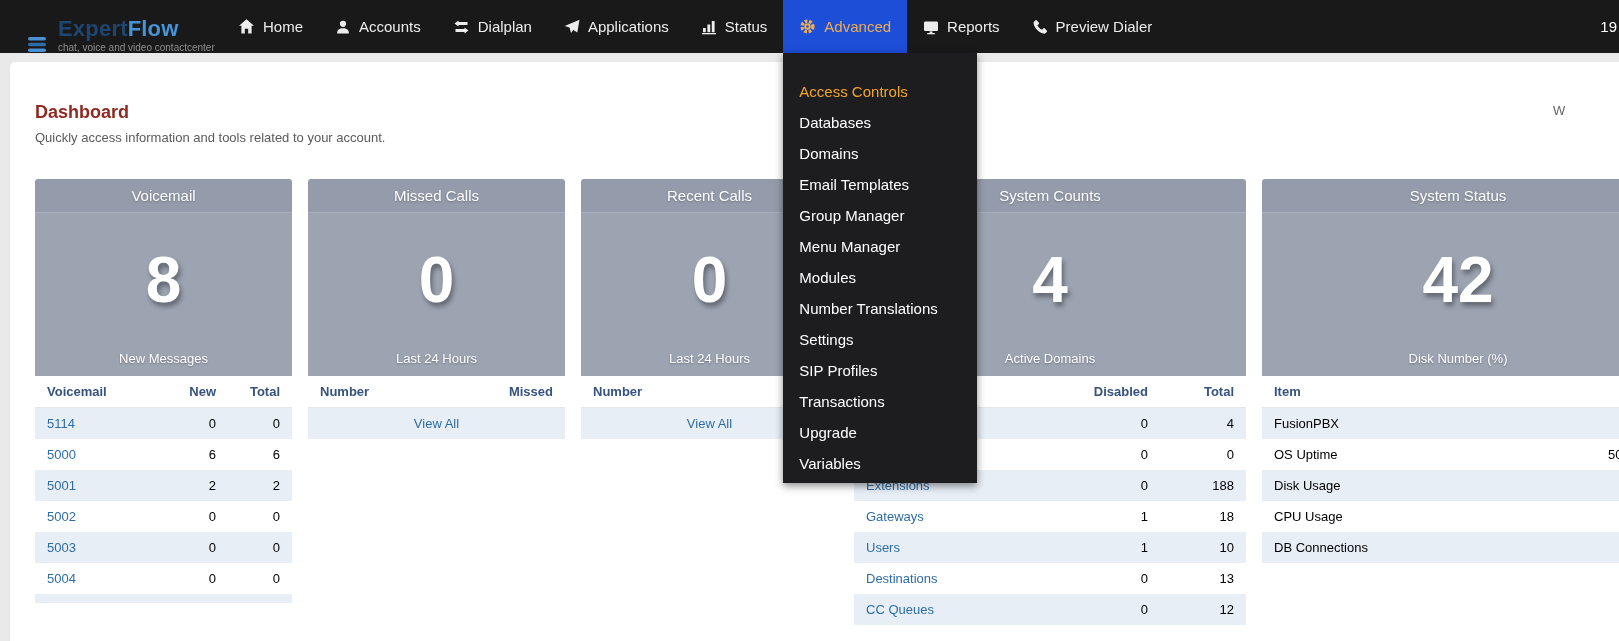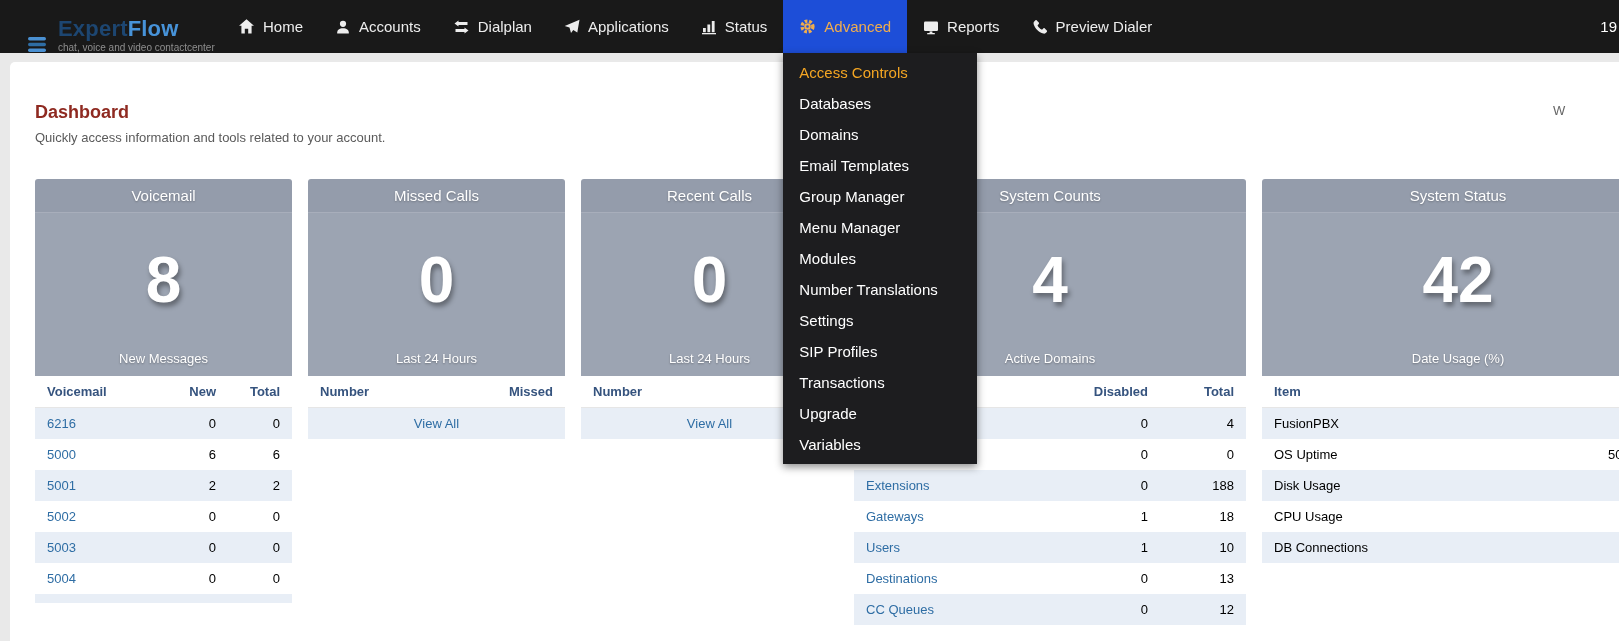--- a/index.html
+++ b/index.html
@@ -39,21 +39,21 @@
   
   .dropdown {
     position:absolute; top:53px; left:0; width:194px;
     background:#1d1d1f; padding:4px 0; z-index:200;
     box-shadow:0 3px 8px rgba(0,0,0,0.45);
     list-style:none;
   }
   .dropdown-item {
     padding:7px 16px; font-size:15px; color:#ffffff; white-space:nowrap; cursor:pointer;
   }
-  .dropdown-item.active { color:#f5a623; }
+  .dropdown-item.active { color:#f5a623;margin-top:19px; }
 
   
   .main-panel {
     position:absolute; top:62px; left:10px; right:0; bottom:0;
     background:#ffffff; border-top-left-radius:5px; overflow:hidden;
   }
   .page-header { padding:40px 0 0 25px; }
   .page-title { color:#8f2a21; font-size:18px; font-weight:bold; }
   .page-subtitle { color:#5a5a5a; font-size:13px; margin-top:7px; }
   .welcome { position:absolute; top:41px; left:1543px; color:#666; font-size:13px; white-space:nowrap; }
@@ -216,21 +216,21 @@
         <table>
           <thead>
             <tr>
               <th>Voicemail</th>
               <th class="right" style="width: 56px;">New</th>
               <th class="right" style="width: 64px;">Total</th>
             </tr>
           </thead>
           <tbody>
             <tr>
-              <td><a class="cell-link">6216</a></td>
+              <td><a class="cell-link">5114</a></td>
               <td class="right">0</td>
               <td class="right">0</td>
             </tr>
             <tr>
               <td><a class="cell-link">5000</a></td>
               <td class="right">6</td>
               <td class="right">6</td>
             </tr>
             <tr>
               <td><a class="cell-link">5001</a></td>
@@ -348,21 +348,21 @@
               <td class="right">0</td>
               <td class="right">12</td>
             </tr>
           </tbody>
         </table>
       </section>
       <section class="card" style="width: 392px;">
         <div class="card-header">System Status</div>
         <div class="card-hero">
           <div class="card-value">42</div>
-          <div class="card-value-label">Date Usage (%)</div>
+          <div class="card-value-label">Disk Number (%)</div>
         </div>
         <table>
           <thead>
             <tr>
               <th>Item</th>
               <th style="width: 58px;"></th>
             </tr>
           </thead>
           <tbody>
             <tr>

